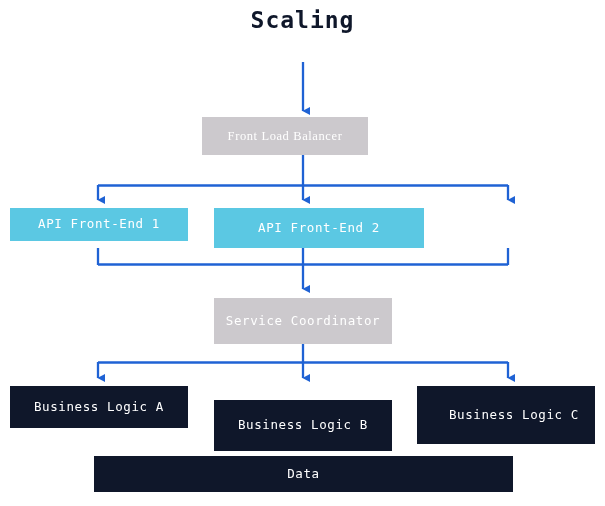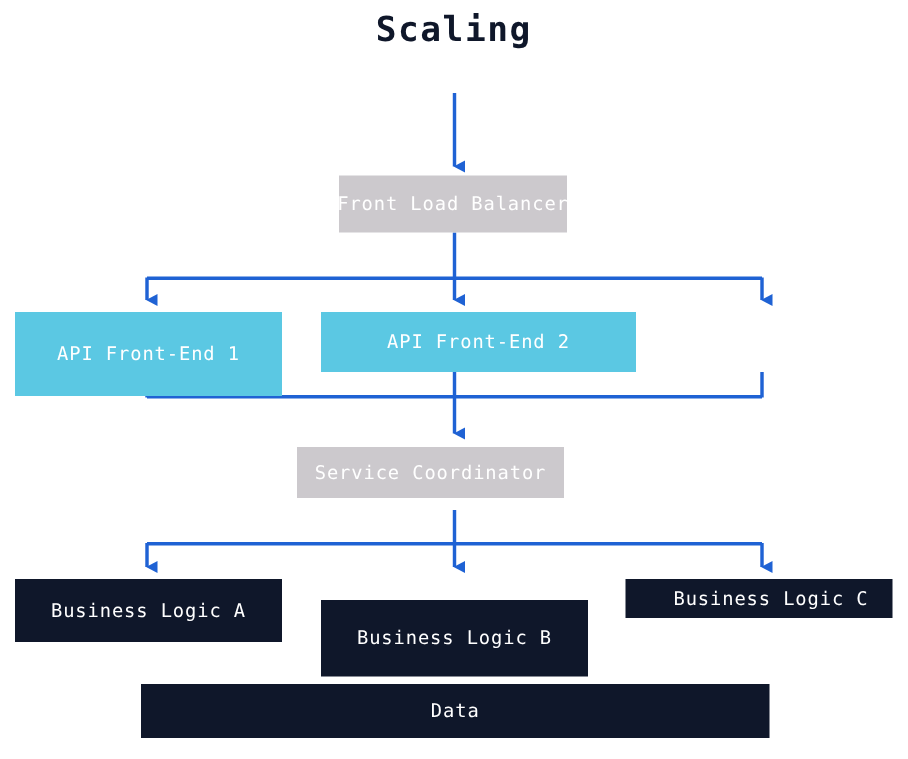--- a/index.html
+++ b/index.html
@@ -88,42 +88,42 @@
       <line x1="303" y1="264" x2="303" y2="289" marker-end="url(#arrowhead)"></line>
 
       <line x1="303" y1="340" x2="303" y2="363"></line>
       <line x1="98" y1="362.5" x2="508" y2="362.5"></line>
       <line x1="98" y1="362" x2="98" y2="378" marker-end="url(#arrowhead)"></line>
       <line x1="303" y1="362" x2="303" y2="378" marker-end="url(#arrowhead)"></line>
       <line x1="508" y1="362" x2="508" y2="378" marker-end="url(#arrowhead)"></line>
     </g>
   </svg>
 
-  <div class="node node-gray" style="left:226px; top:117px; width:152px; height:38px;">
+  <div class="node node-gray" style="left:202px; top:117px; width:166px; height:38px;font-family:Liberation Serif, serif;">
     <span>Front Load Balancer</span>
   </div>
 
-  <div class="node node-cyan" style="left:10px; top:208px; width:178px; height:56px;">
+  <div class="node node-cyan" style="left:10px; top:208px; width:178px; height:33px;">
     <span>API Front-End 1</span>
   </div>
   <div class="node node-cyan" style="left:214px; top:208px; width:210px; height:40px;">
     <span>API Front-End 2</span>
   </div>
 
-  <div class="node node-gray" style="left:198px; top:298px; width:178px; height:34px;text-align:right;">
+  <div class="node node-gray" style="left:214px; top:298px; width:178px; height:46px;text-align:right;">
     <span>Service Coordinator</span>
   </div>
 
   <div class="node node-orange" style="left:10px; top:386px; width:178px; height:42px;">
     <span>Business Logic A</span>
   </div>
   <div class="node node-orange" style="left:214px; top:400px; width:178px; height:51px;">
     <span>Business Logic B</span>
   </div>
-  <div class="node node-orange" style="left:417px; top:386px; width:178px; height:26px;padding-left:16px;">
+  <div class="node node-orange" style="left:417px; top:386px; width:178px; height:58px;padding-left:16px;">
     <span>Business Logic C</span>
   </div>
 
   <div class="node node-orange" style="left:94px; top:456px; width:419px; height:36px;">
     <span>Data</span>
   </div>
 
 </div>
 
 </body></html>

